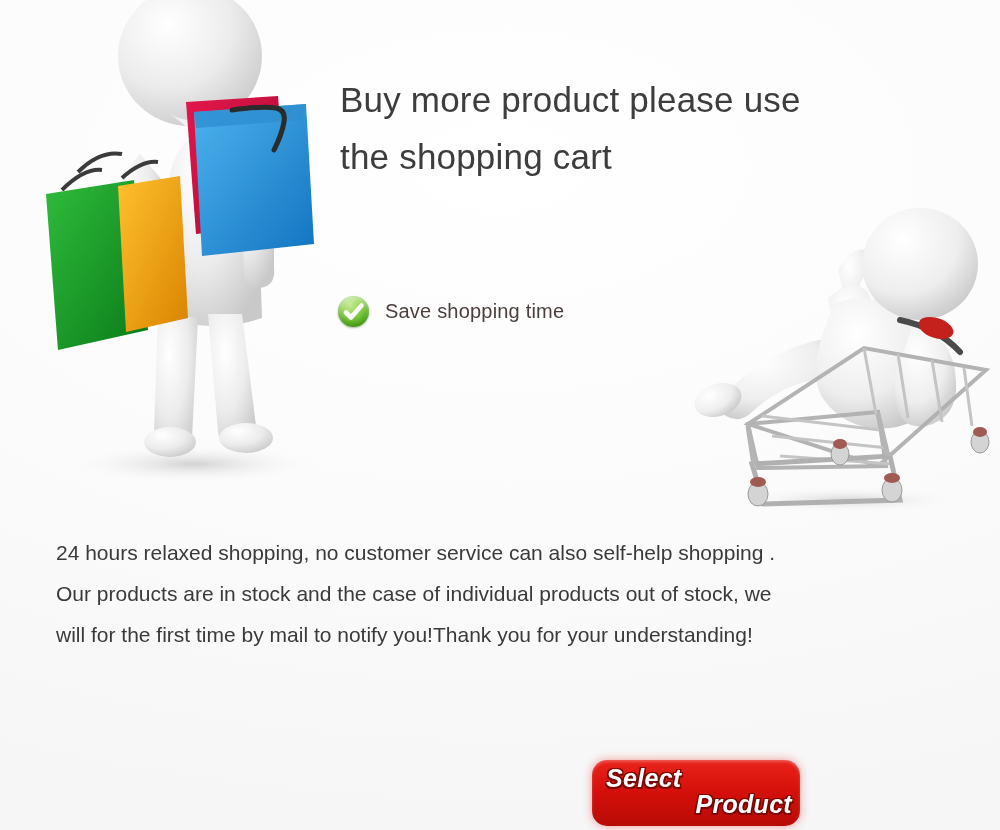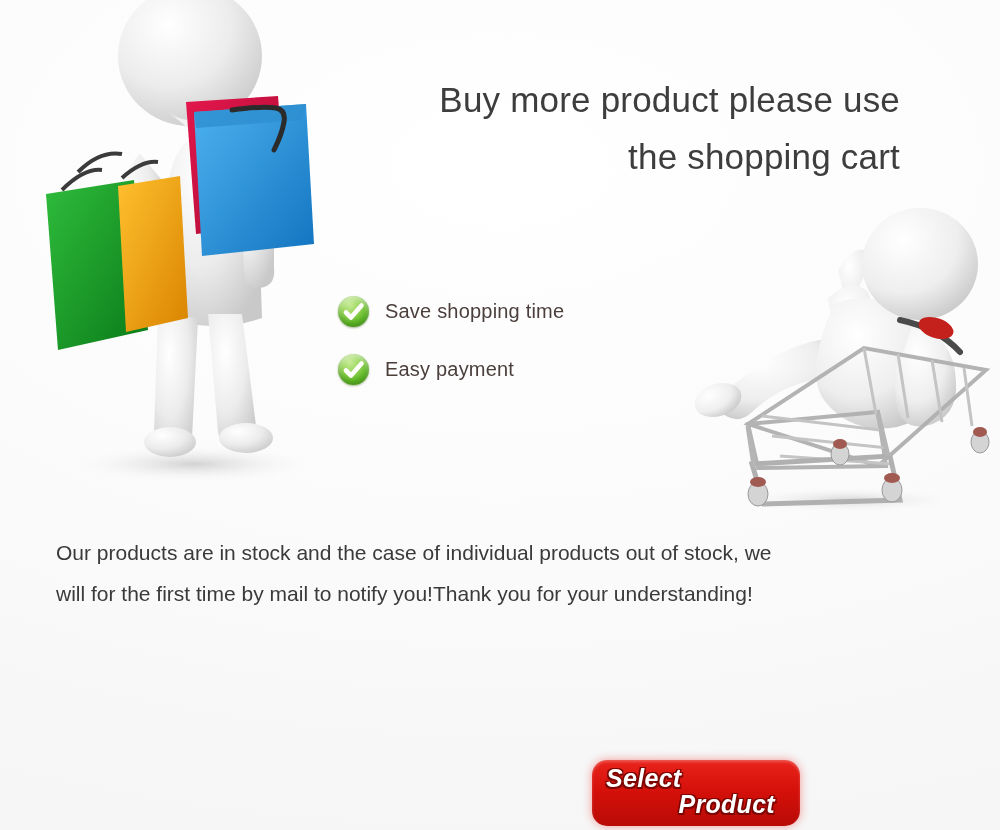--- a/index.html
+++ b/index.html
@@ -9,21 +9,21 @@
     font-family:"Liberation Sans","DejaVu Sans",sans-serif;
     position:relative;
   }
   .stage{position:absolute;inset:0;background:
      radial-gradient(120% 80% at 50% 20%, #ffffff 0%, #fbfbfb 55%, #f6f6f6 100%);}
 
   
   .headline{
     position:absolute;left:340px;top:72px;width:560px;
     font-size:35px;line-height:1.62;color:#3d3d3d;
-    letter-spacing:.2px;white-space:pre-line;text-align:right;
+    letter-spacing:.2px;white-space:pre-line;
   }
 
   
   .bullets{position:absolute;left:338px;top:282px;}
   .bullet{display:flex;align-items:center;height:58px;}
   .chk{
     width:31px;height:31px;border-radius:50%;flex:0 0 31px;
     background:
       radial-gradient(circle at 38% 26%, #c9ec9a 0%, #9ed860 30%, #63bb2a 62%, #3f9c13 100%);
     box-shadow:0 1px 2px rgba(60,100,20,.45), inset 0 -3px 5px rgba(40,90,10,.35),
@@ -60,21 +60,21 @@
     box-shadow:0 0 10px rgba(230,40,30,.45), inset 0 2px 3px rgba(255,255,255,.25);
     padding:14px;cursor:pointer;overflow:hidden;
   }
   .redbtn span{
     position:absolute;display:block;color:#fff;font-weight:bold;font-style:italic;
     font-size:25px;letter-spacing:.3px;
     text-shadow:-1.5px -1.5px 0 #7d0603, 1.5px -1.5px 0 #7d0603,
                 -1.5px 1.5px 0 #7d0603, 1.5px 1.5px 0 #7d0603;
   }
   .redbtn .w1{left:14px;top:4px;}
-  .redbtn .w2{right:25px;top:30px;}
+  .redbtn .w2{right:8px;top:30px;}
 
   
   .figL{position:absolute;left:18px;top:-6px;width:330px;height:500px;}
   .figR{position:absolute;left:688px;top:178px;width:312px;height:336px;}
 </style>
 </head>
 <body>
 
 <div class="stage">
 
@@ -208,31 +208,24 @@
     <div class="bullet">
       <span class="chk">
         <svg width="23" height="23" viewBox="0 0 23 23">
           <path d="M4 12.5 L9 17.5 L19.5 5.5" fill="none" stroke="#ffffff" stroke-width="4.6" stroke-linecap="round" stroke-linejoin="round"></path>
         </svg>
       </span>
       <span class="btxt">Save shopping time</span>
     </div>
 
 
-    <div class="bullet">
-      <span class="chk">
-        <svg width="23" height="23" viewBox="0 0 23 23">
-          <path d="M4 12.5 L9 17.5 L19.5 5.5" fill="none" stroke="#ffffff" stroke-width="4.6" stroke-linecap="round" stroke-linejoin="round"></path>
-        </svg>
-      </span>
-      <span class="btxt">Easy payment</span>
-    </div>
   </div>
 
   <div class="para">
+    <div>24 hours relaxed shopping, no customer service can also self-help shopping .</div>
     <div>Our products are in stock and the case of individual products out of stock, we</div>
     <div>will for the first time by mail to notify you!Thank you for your understanding!</div>
   </div>
 
 
   <button class="redbtn">
     <span class="w1">Select</span>
     <span class="w2">Product</span>
   </button>
 

